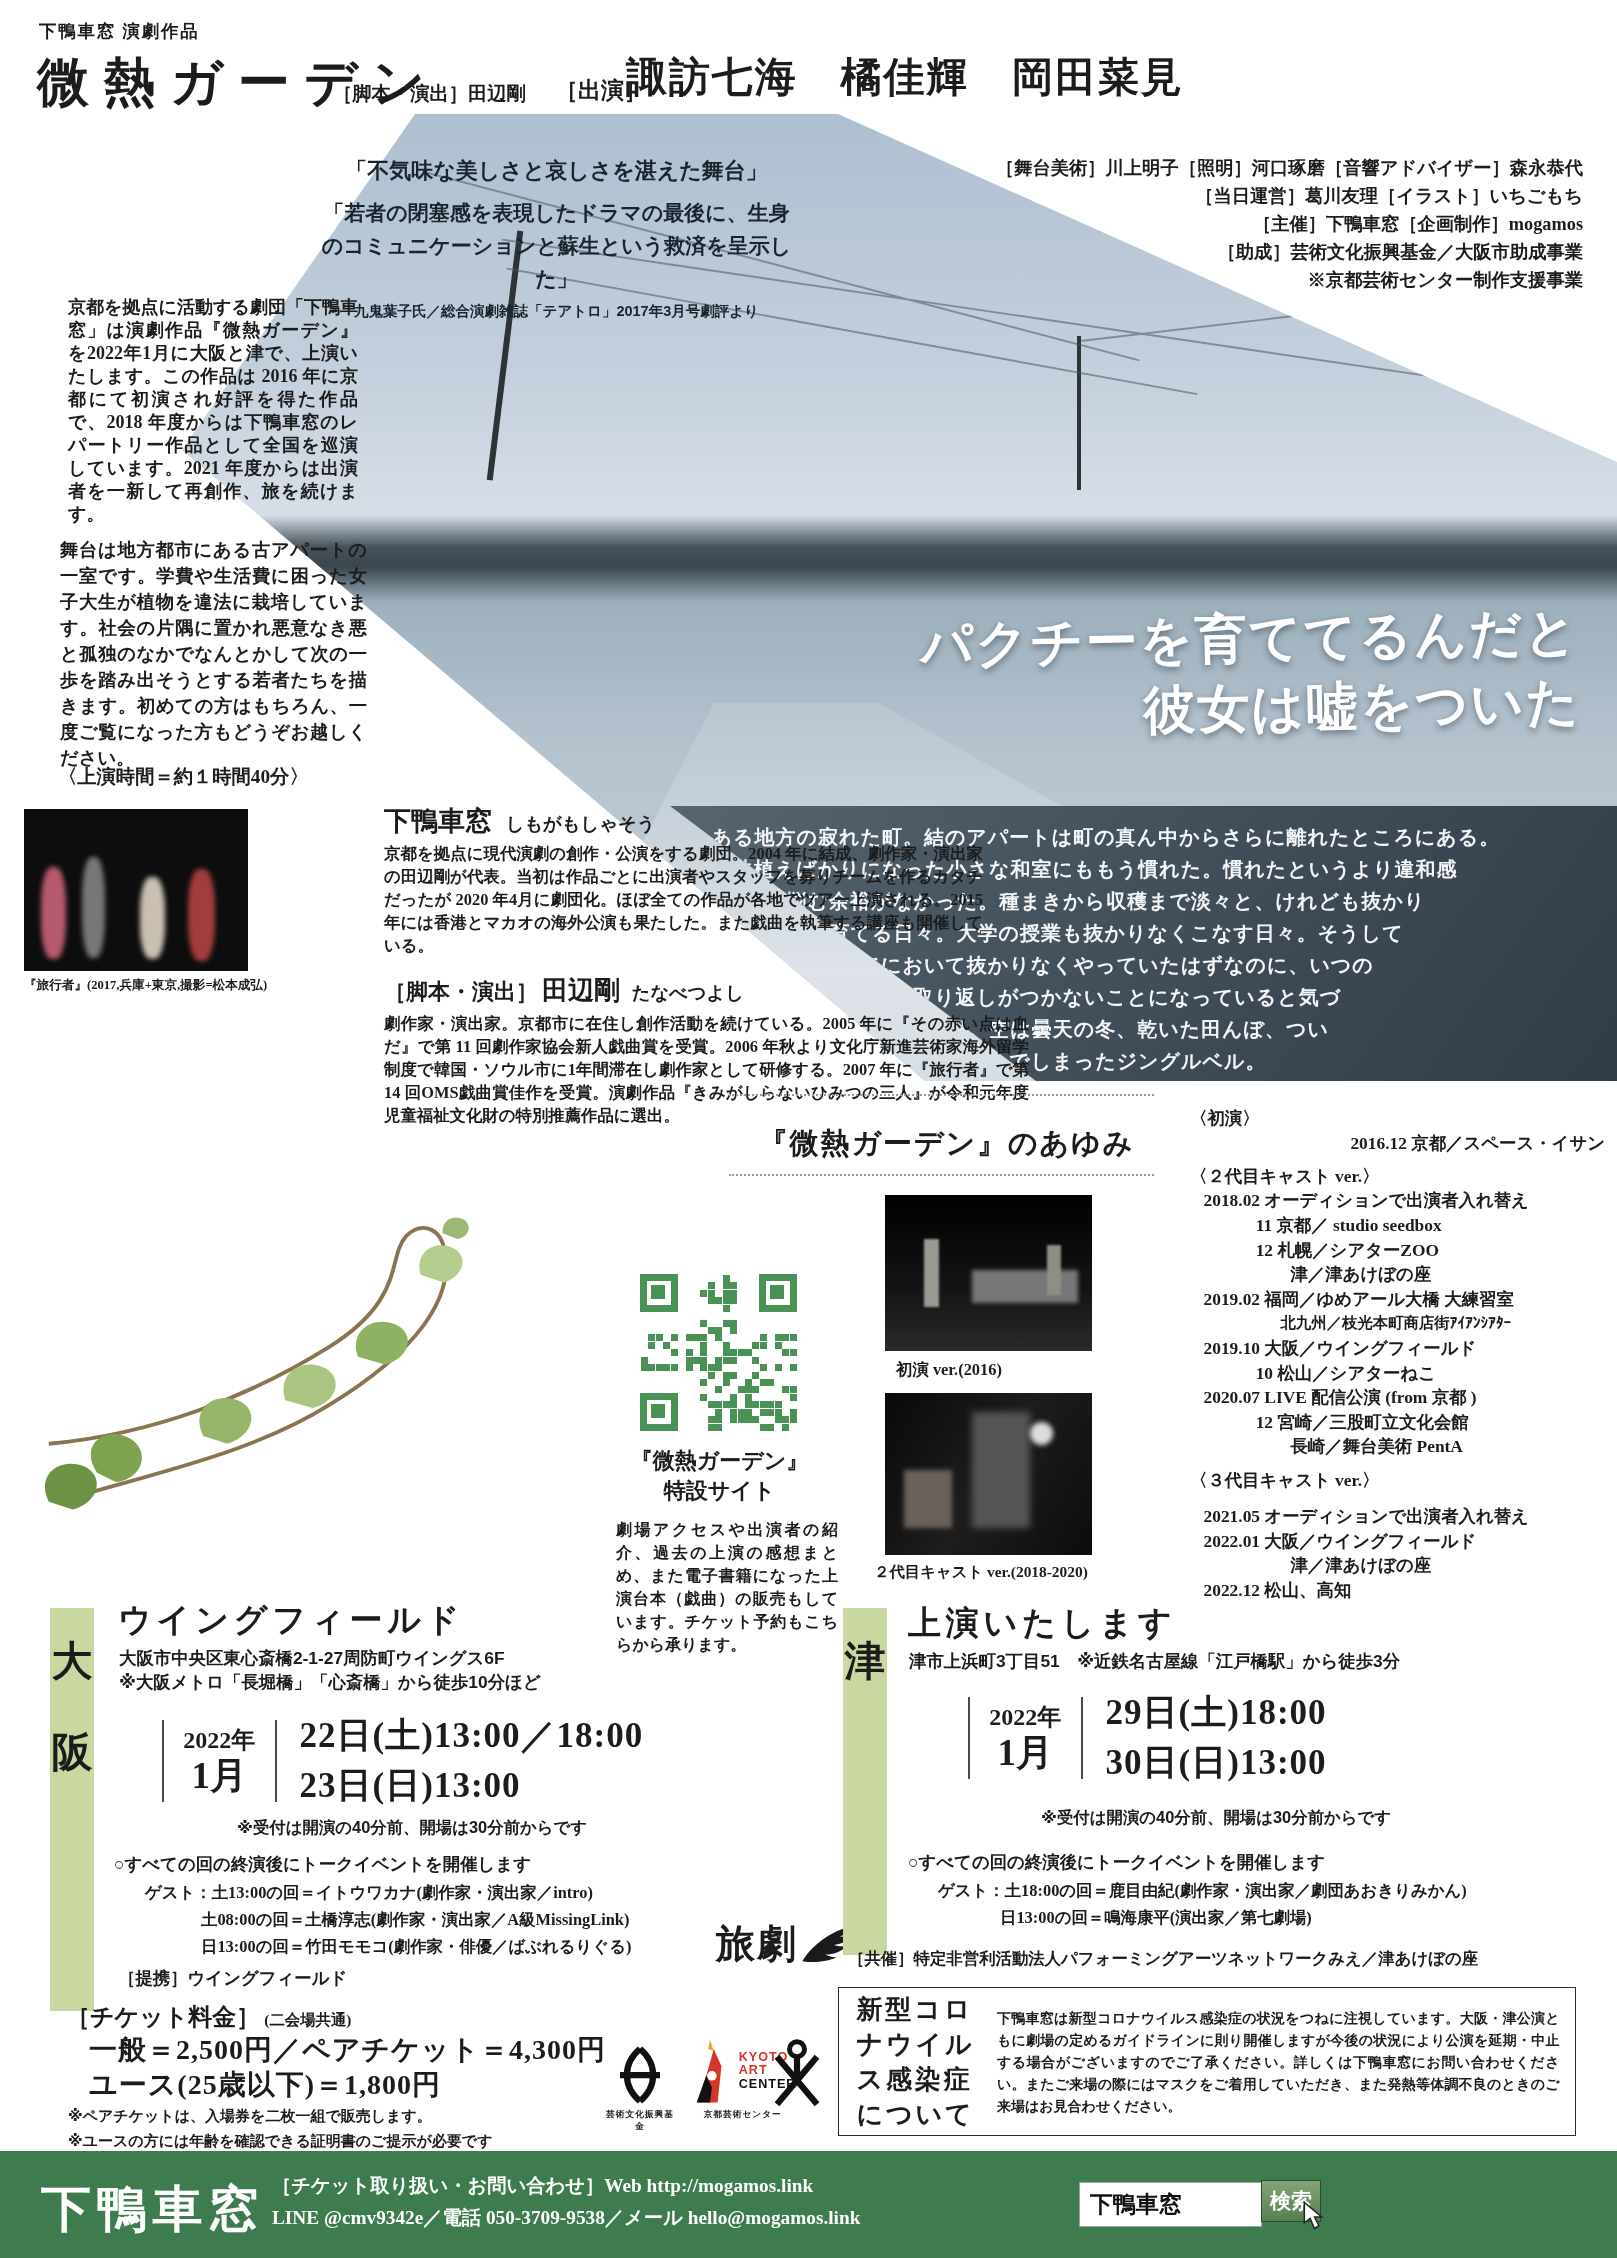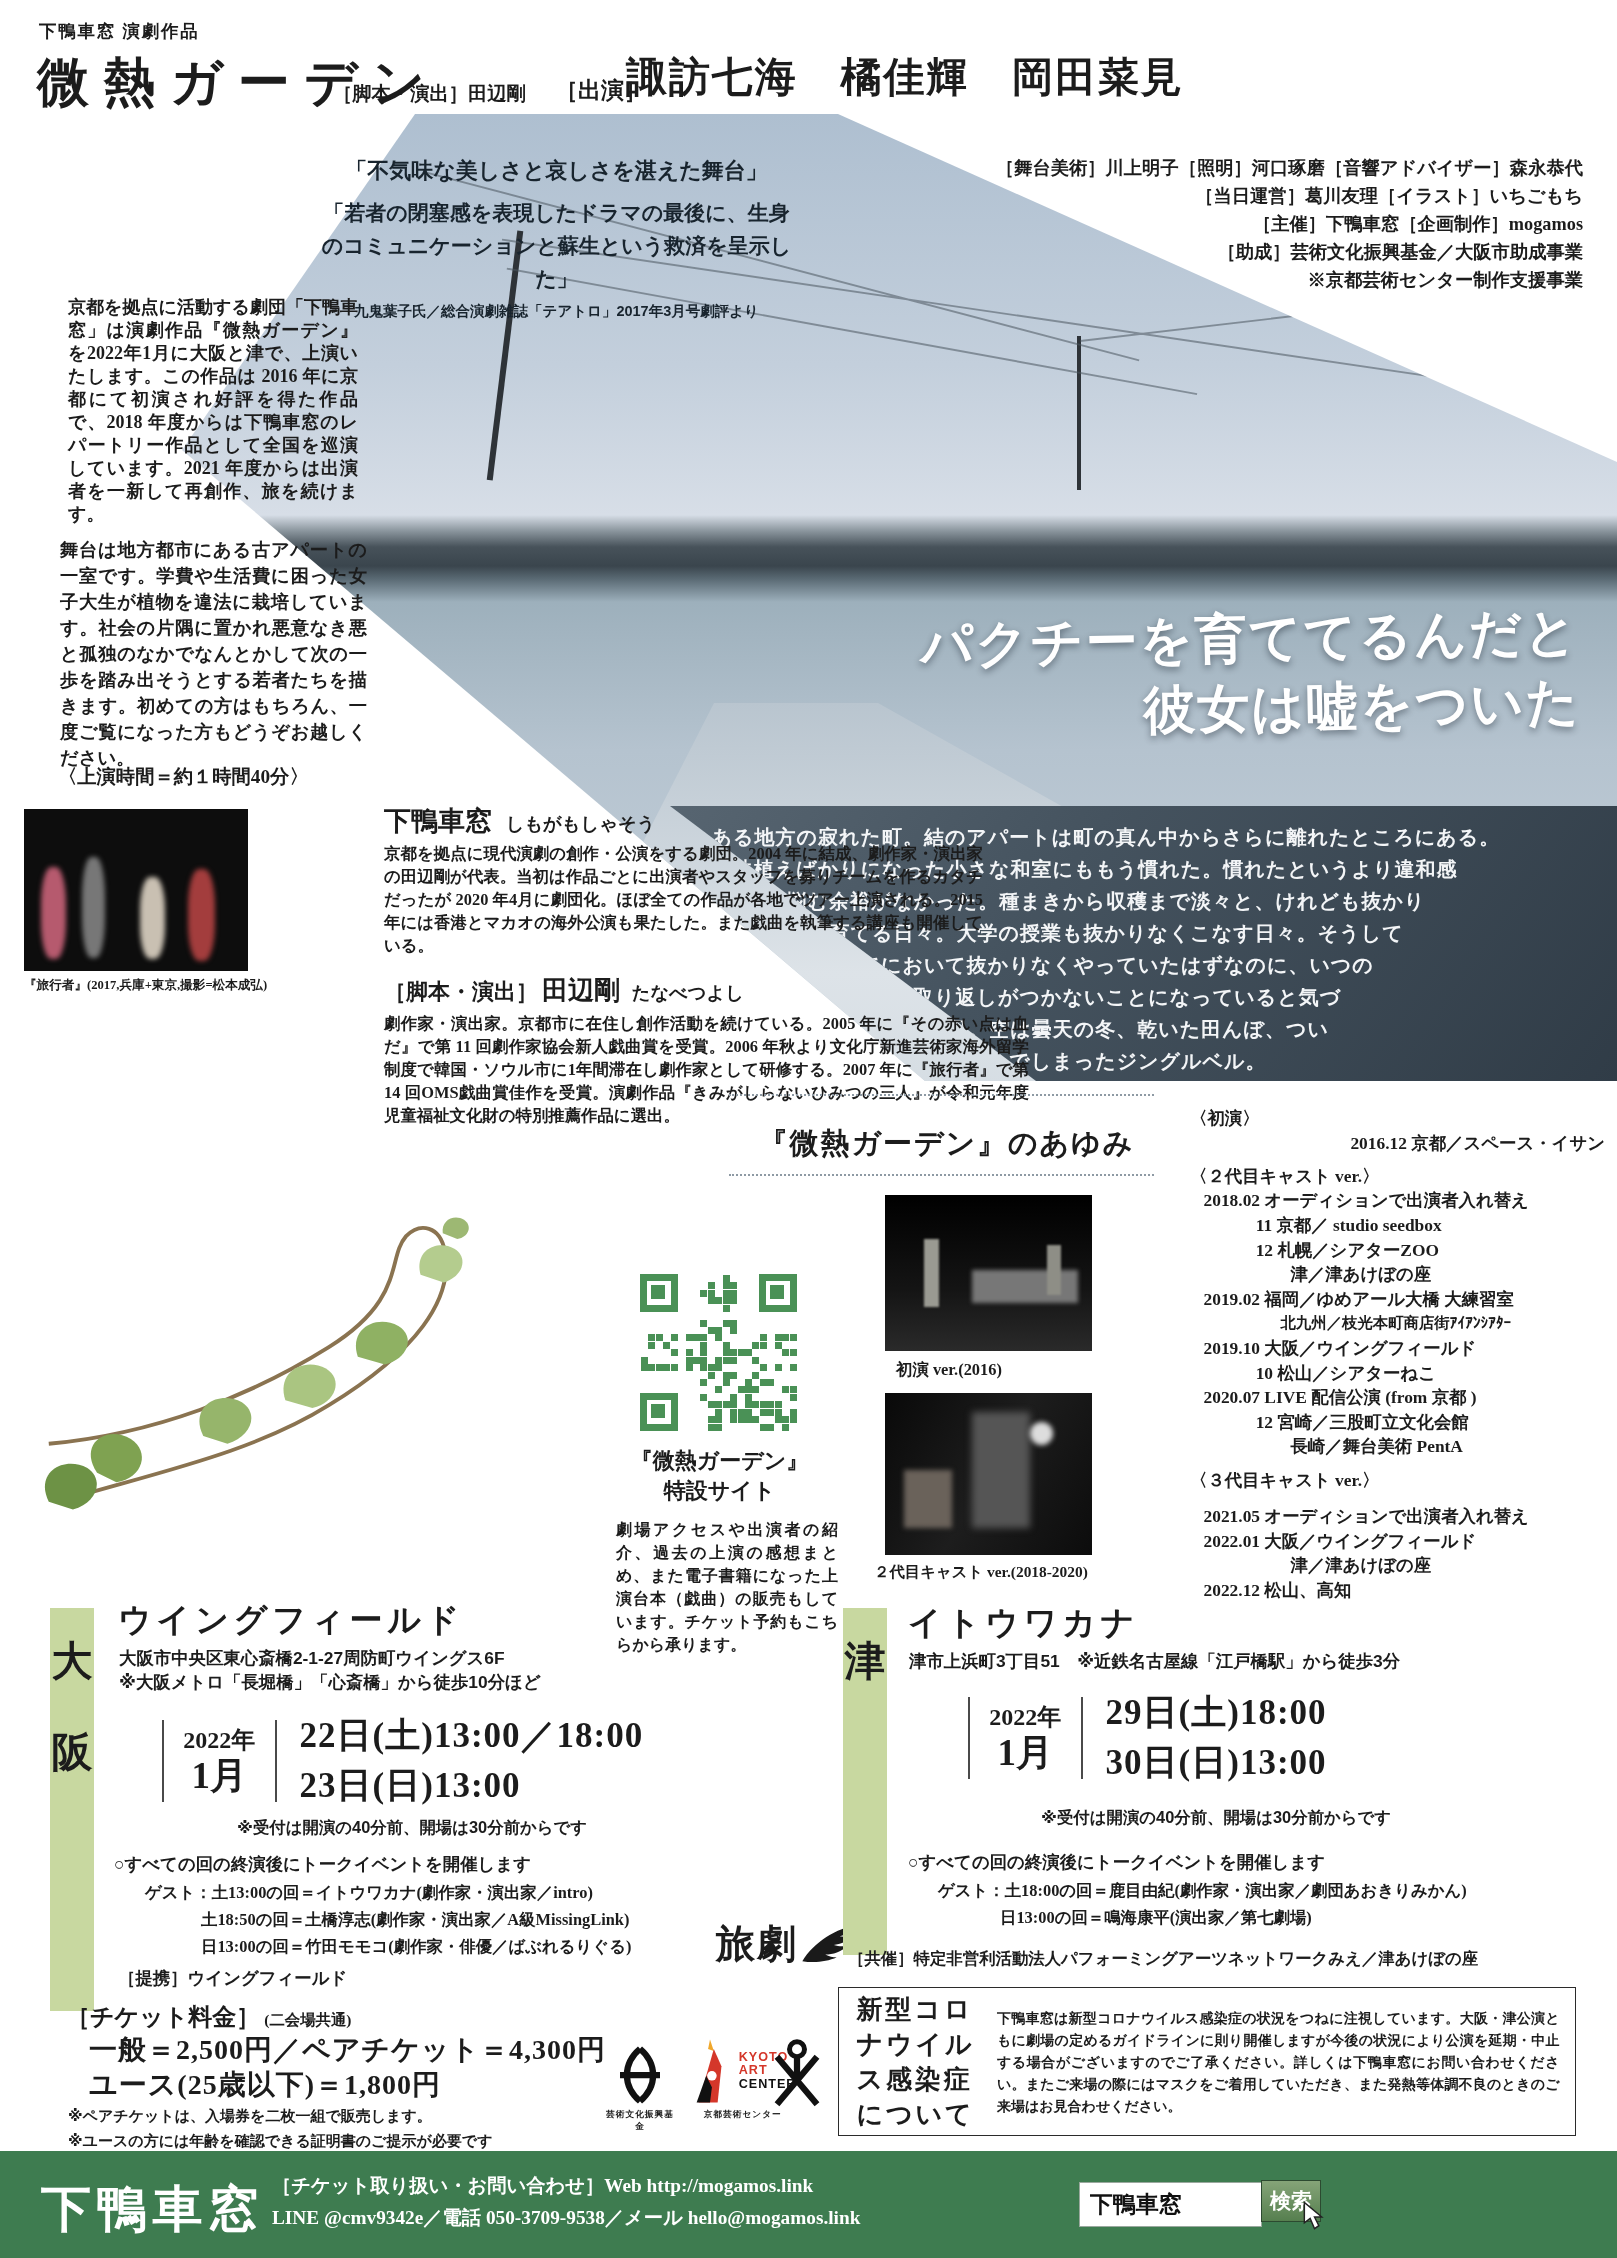--- a/index.html
+++ b/index.html
@@ -361,35 +361,35 @@
       <div class="ymon">1月</div>
     </div>
     <div class="dlines">
       <div class="dline">22日(土)13:00／18:00</div>
       <div class="dline">23日(日)13:00</div>
     </div>
   </div>
   <div class="abs g rnote" style="left:237px;top:1817px;">※受付は開演の40分前、開場は30分前からです</div>
   <div class="abs g talk" style="left:114px;top:1852px;">○すべての回の終演後にトークイベントを開催します</div>
   <div class="abs guest" style="left:145px;top:1879px;">ゲスト：土13:00の回＝イトウワカナ(劇作家・演出家／intro)</div>
-  <div class="abs guest" style="left:201px;top:1906px;">土18:50の回＝土橋淳志(劇作家・演出家／A級MissingLink)</div>
+  <div class="abs guest" style="left:201px;top:1906px;">土08:00の回＝土橋淳志(劇作家・演出家／A級MissingLink)</div>
   <div class="abs guest" style="left:201px;top:1933px;">日13:00の回＝竹田モモコ(劇作家・俳優／ばぶれるりぐる)</div>
   <div class="abs partner" style="left:118px;top:1966px;">［提携］ウイングフィールド</div>
 
   <div class="abs" style="left:716px;top:1917px;display:flex;align-items:center;">
     <span class="tabigeki">旅劇</span>
     <svg width="60" height="42" viewBox="0 0 62 44" style="margin-left:1.9px;">
       <path d="M2 40 C14 20 38 5 60 2 C53 10 47 12 41 14 C47 15 52 14 56 12 C49 20 42 22 35 23 C41 25 46 24 49 24 C43 30 34 33 26 33 C30 35 34 36 38 36 C28 41 13 42 2 40 Z" fill="#1a1a1a"></path>
     </svg>
   </div>
 
   <div class="abs citybar" style="left:843px;top:1608px;width:44px;height:314px;">
     <div class="citychar">津</div>
   </div>
-  <div class="abs venue-name" style="left:908px;top:1601px;">イトウワカナ</div>
+  <div class="abs venue-name" style="left:908px;top:1601px;">上演いたします</div>
   <div class="abs g venue-addr" style="left:909px;top:1649px;">津市上浜町3丁目51　※近鉄名古屋線「江戸橋駅」から徒歩3分</div>
   <div class="abs dates" style="left:968px;top:1688px;">
     <div class="ycell">
       <div class="yyear">2022年</div>
       <div class="ymon">1月</div>
     </div>
     <div class="dlines">
       <div class="dline">29日(土)18:00</div>
       <div class="dline">30日(日)13:00</div>
     </div>

